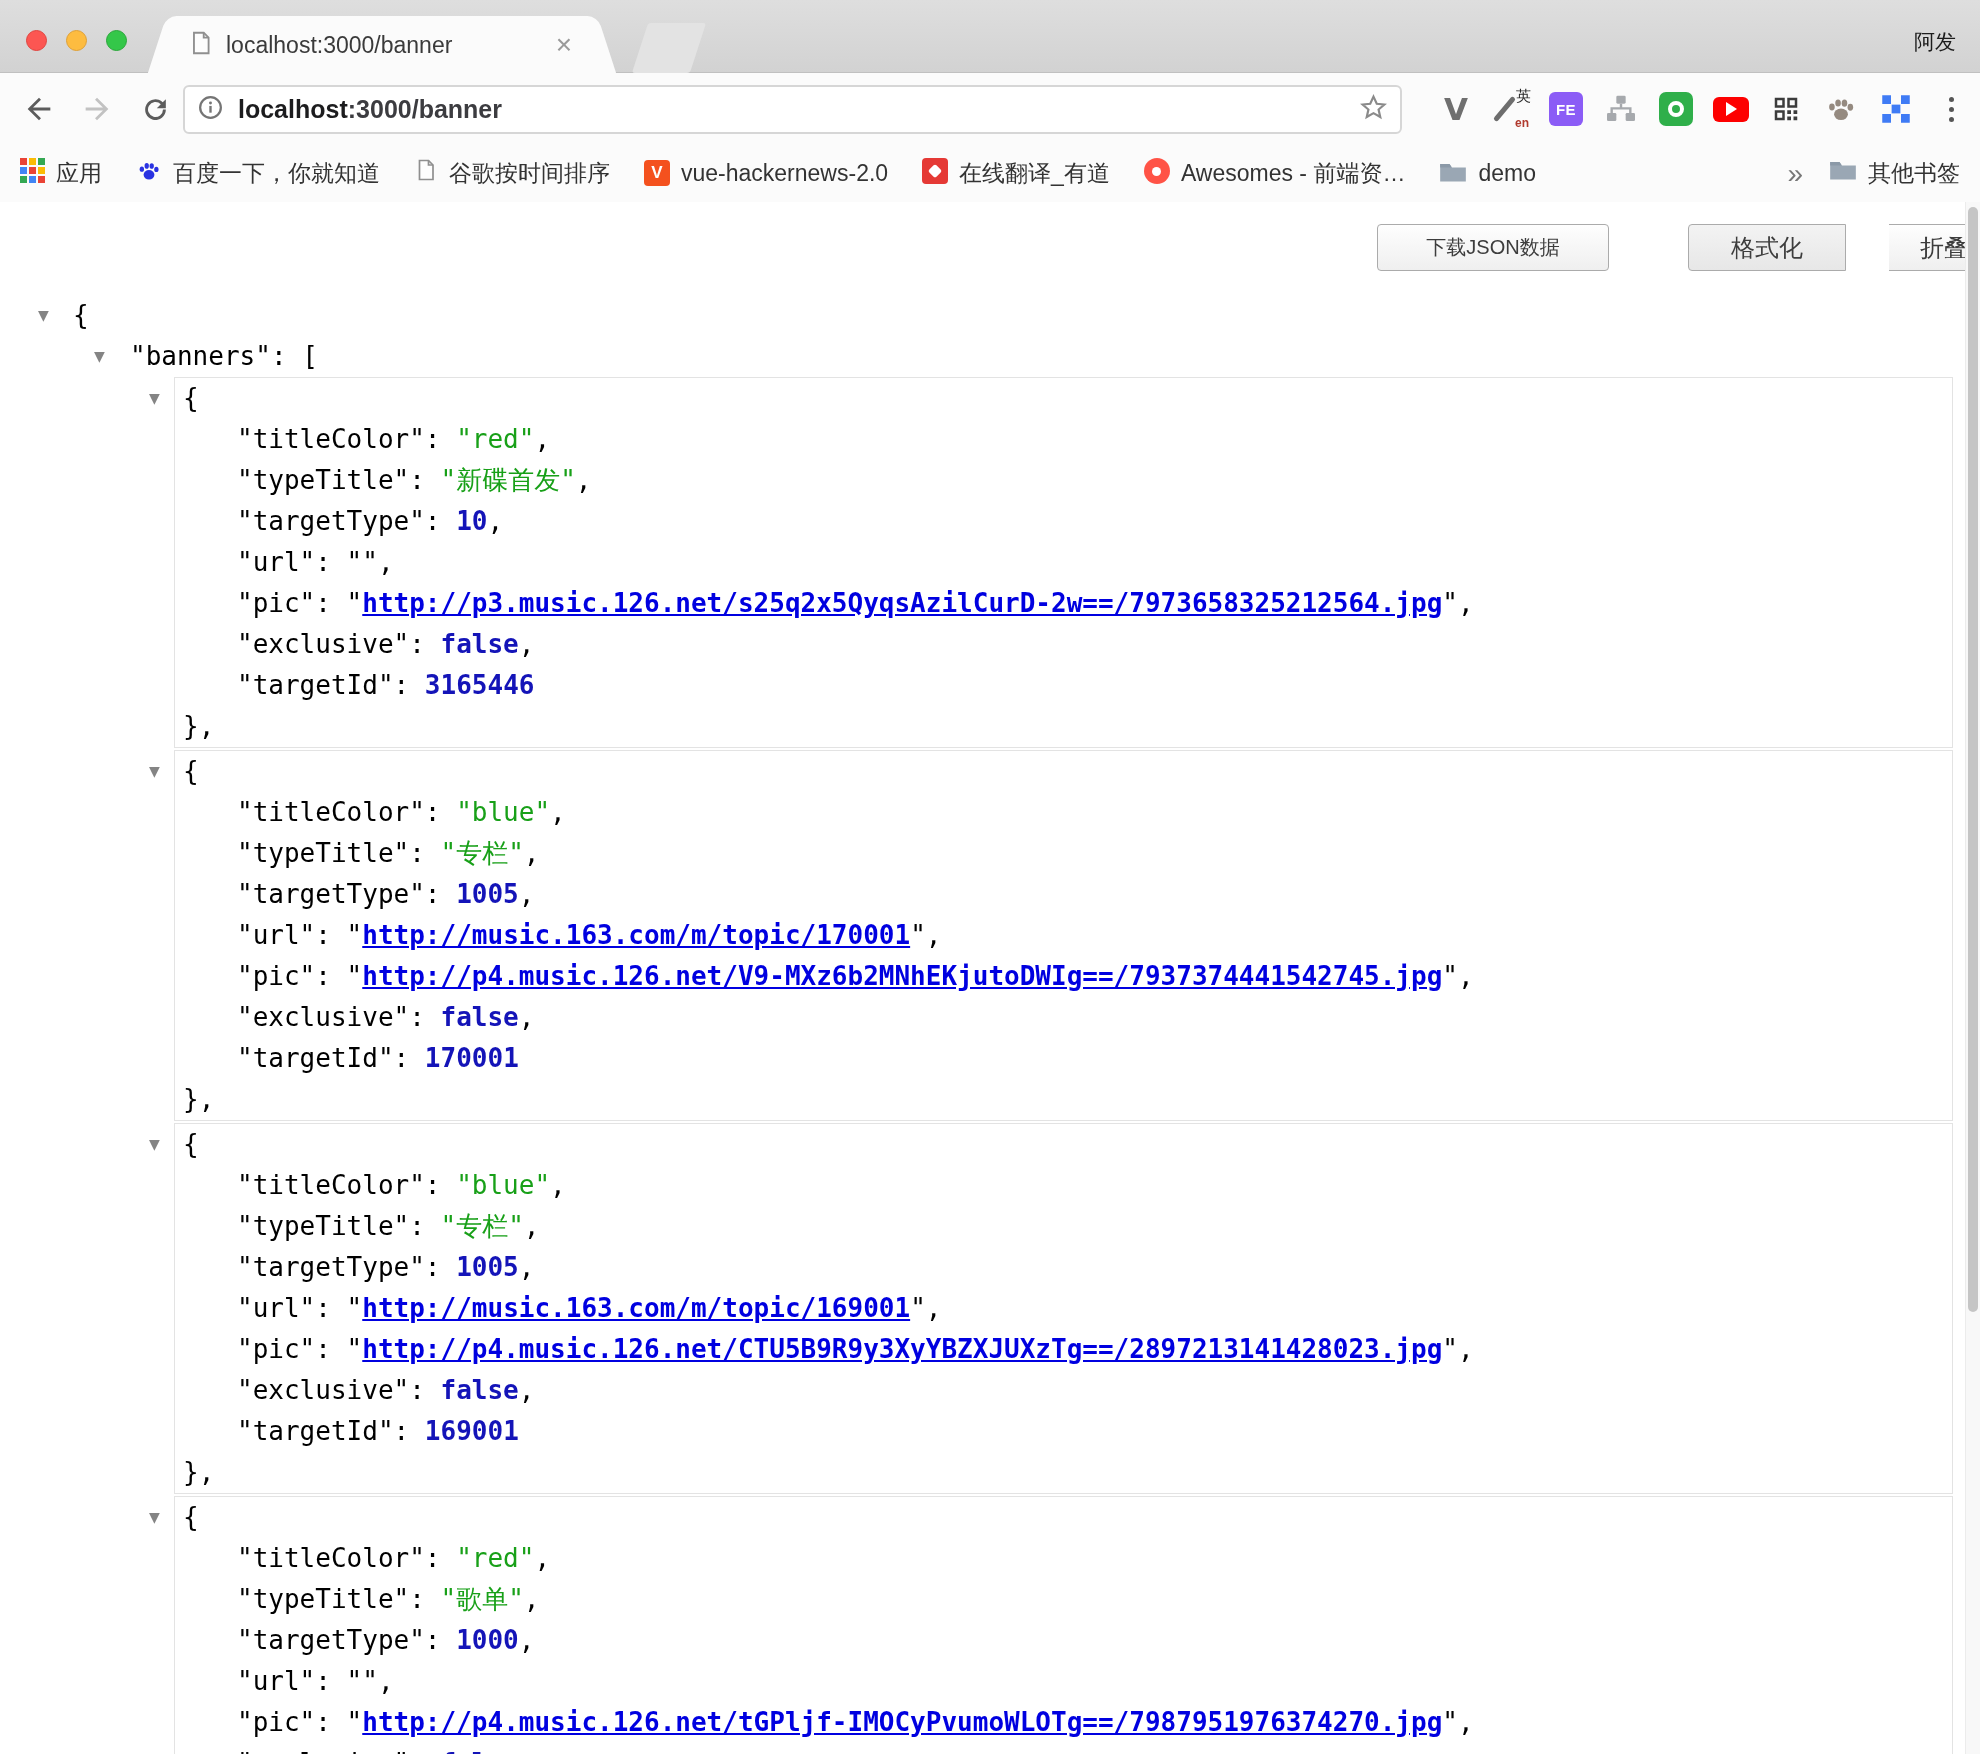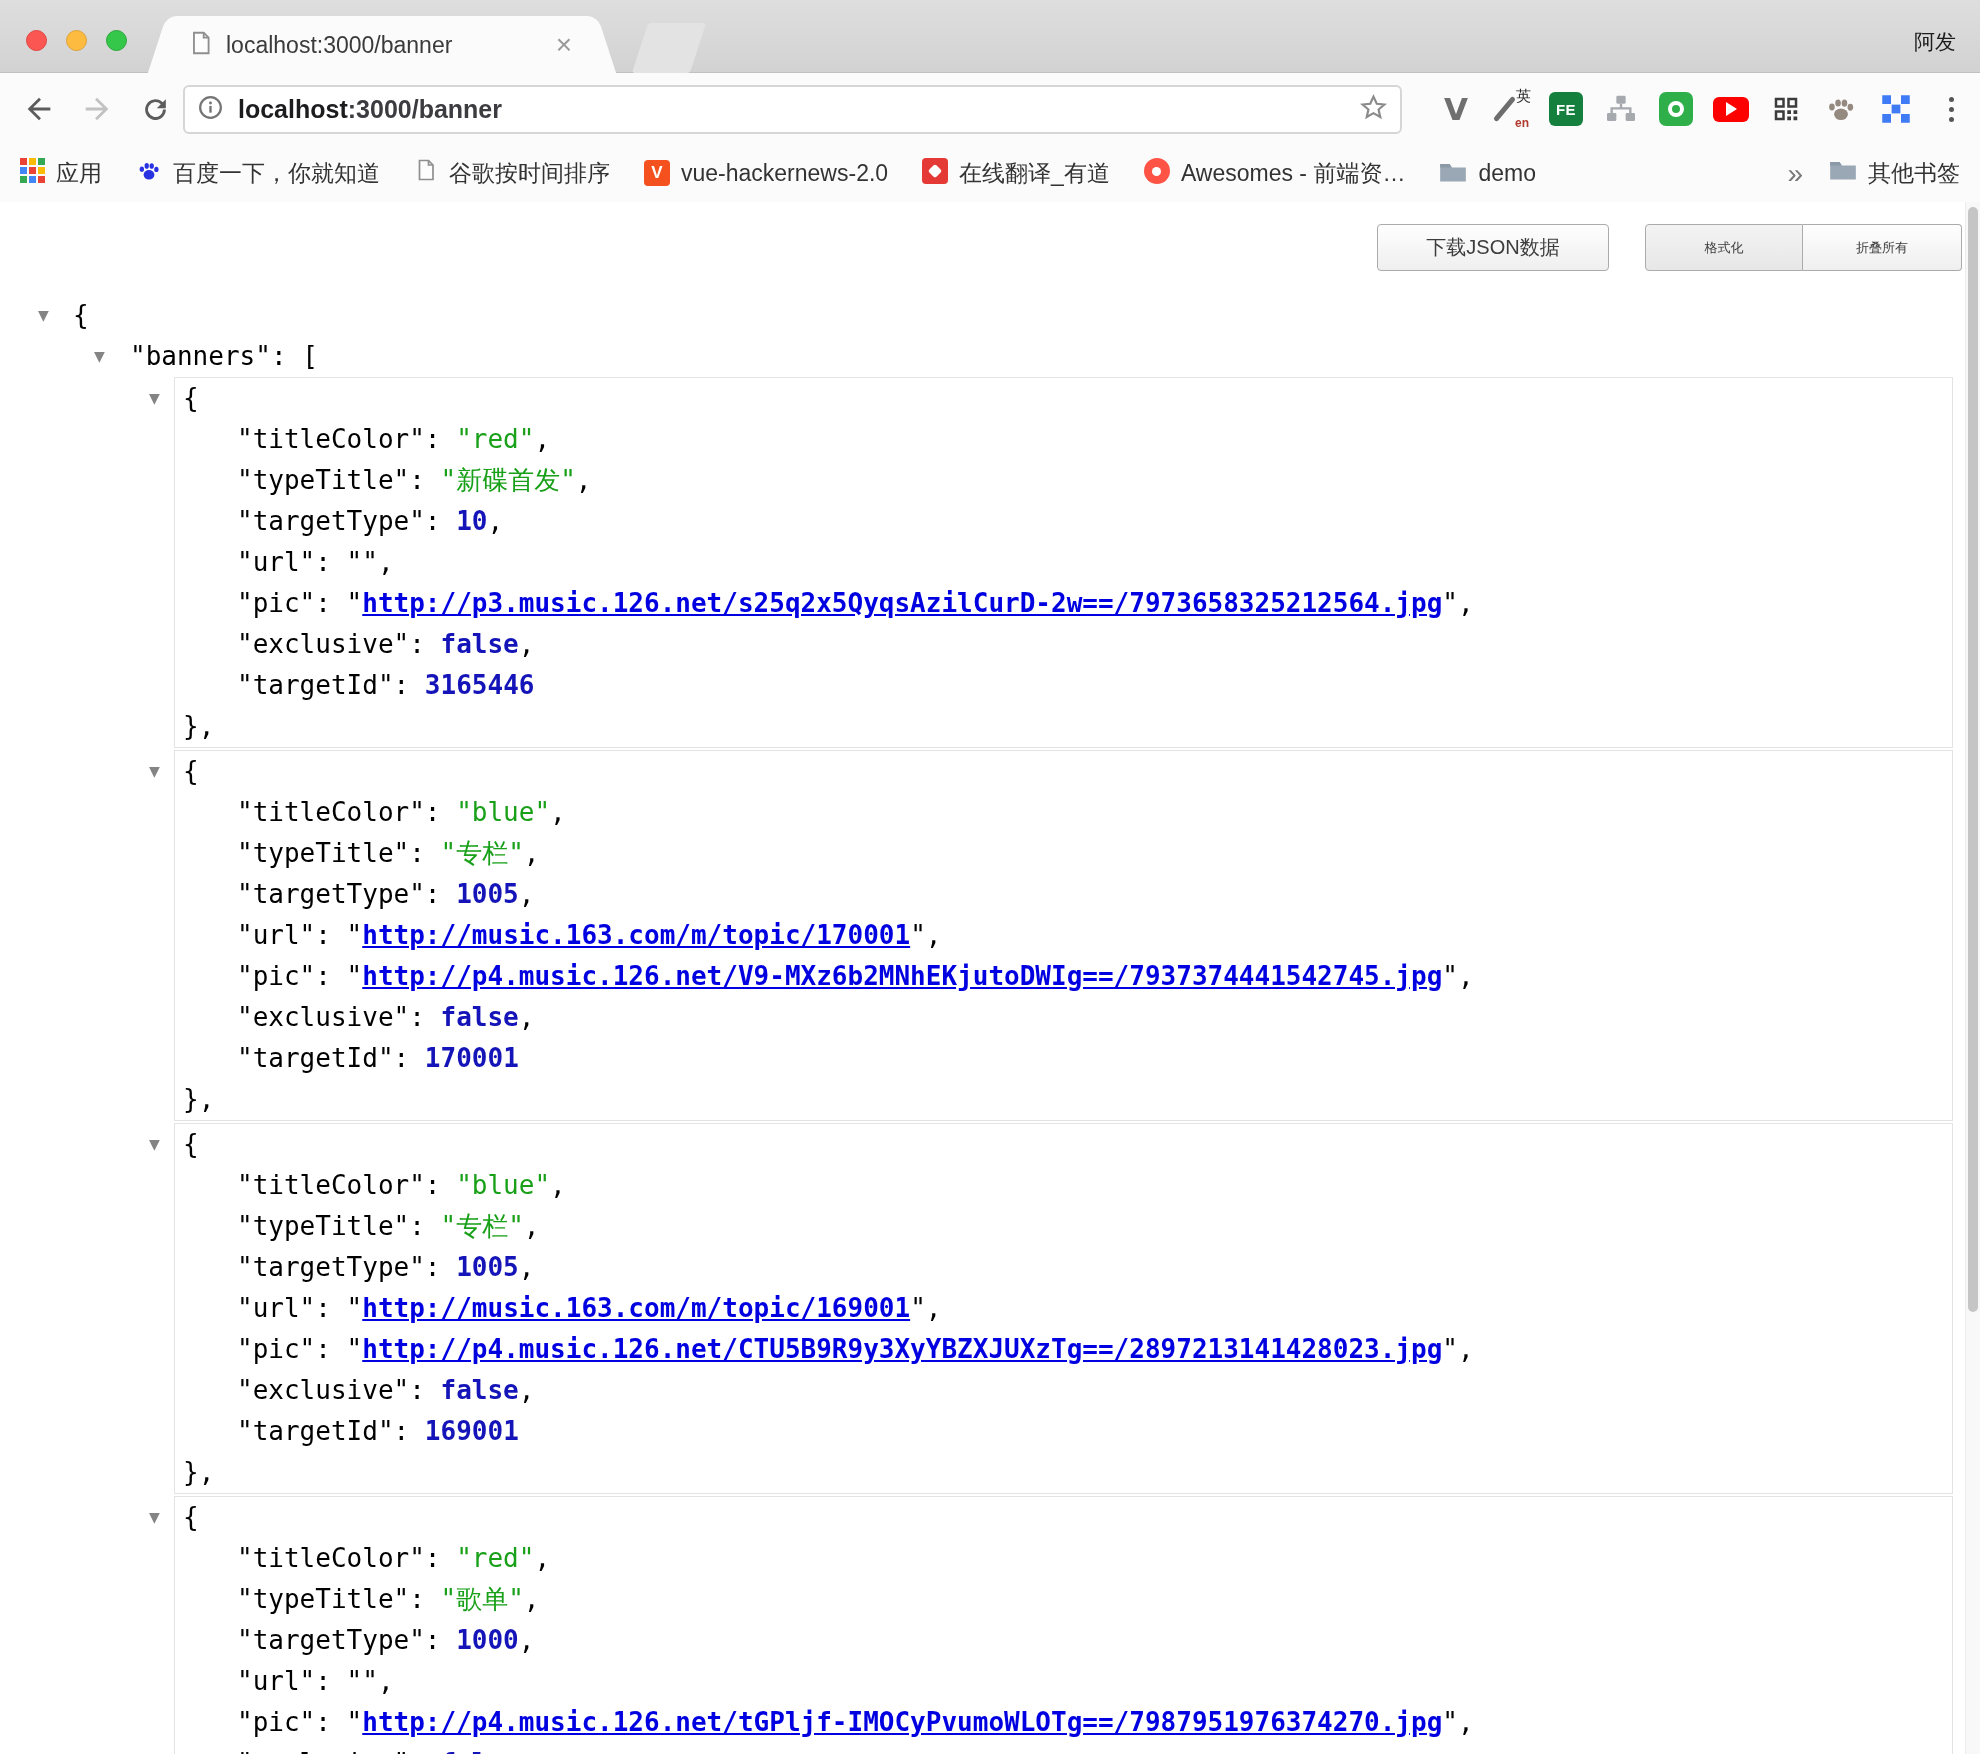--- a/index.html
+++ b/index.html
@@ -39,21 +39,21 @@
   .url-host { color:#1c1c1e; font-weight:bold;text-align:center; }
   .url-rest { color:#3c3c40; font-weight:bold; }
   .ext-row { position:absolute; right:8px; top:0; height:72px; display:flex; align-items:center; gap:13px; }
   .ext { width:42px; height:44px; display:flex; align-items:center; justify-content:center; cursor:pointer; position:relative; }
 
   .ic-vimium { font-size:31px; font-weight:bold; color:#6f6f6f; font-family:"DejaVu Sans", sans-serif; }
   .ic-youdao { width:36px; height:38px; position:relative; }
   .yd-pen { position:absolute; left:9px; top:4px; width:5px; height:30px; background:#6d6d6d; border-radius:3px; transform:rotate(40deg); }
   .yd-cn { position:absolute; right:-2px; top:-3px; font-size:15px; color:#2b2b2b; }
   .yd-en { position:absolute; right:0px; bottom:-2px; font-size:12px; color:#b03a2e; font-weight:bold; }
-  .ic-fe { width:34px; height:34px; background:#15803d; border-radius:6px; color:#fff; font-weight:bold;
+  .ic-fe { width:34px; height:34px; background:#8b5cf6; border-radius:6px; color:#fff; font-weight:bold;
     font-size:15px; display:flex; align-items:center; justify-content:center; letter-spacing:.5px; }
   .ic-green { width:34px; height:34px; background:#2faf4a; border-radius:7px; display:flex; align-items:center; justify-content:center; }
   .ic-green i { display:block; width:16px; height:16px; border:4px solid #fff; border-radius:50%; }
   .ic-yt { width:36px; height:25px; background:#fd0000; border-radius:6px; display:flex; align-items:center; justify-content:center; }
   .ic-yt i { display:block; width:0; height:0; border-left:11px solid #fff; border-top:7px solid transparent; border-bottom:7px solid transparent; }
   .menu-dots { display:flex; flex-direction:column; gap:5px; align-items:center; }
   .menu-dots i { width:5px; height:5px; border-radius:50%; background:#565656; }
 
   
   .bmbar { position:absolute; top:145px; left:0; width:100%; height:57px; background:#fbfbfb;
@@ -69,22 +69,22 @@
   .awesomes-ic { width:26px; height:26px; border-radius:50%; background:#ff5346; display:flex; align-items:center; justify-content:center; }
   .awesomes-ic i { display:block; width:9px; height:9px; background:#fff; border-radius:50%; }
 
   
   .content { position:absolute; top:202px; left:0; right:0; bottom:0; background:#fff; }
   .btn { position:absolute; top:22px; height:47px; border:1px solid #ababab; border-radius:4px;
     background:linear-gradient(#fefefe,#efefef); font-size:20px; color:#3d3d3d;
     display:flex; align-items:center; justify-content:center; cursor:pointer; }
   .btn-dl { left:1377px; width:232px; }
   .seg { position:absolute; left:1645px; top:22px; display:flex; }
-  .seg-btn { width:158px; height:47px; border:1px solid #ababab; font-size:13px; color:#3d3d3d;
-    display:flex; align-items:center; justify-content:center; cursor:pointer; }
+  .seg-btn { width:158px; height:47px; border:1px solid #ababab; font-size:24px; color:#3d3d3d;
+    display:flex; align-items:center; justify-content:center; cursor:pointer;margin-left:43px; }
   .seg-btn.first { border-radius:4px 0 0 4px; background:linear-gradient(#f3f3f3,#e7e7e7); }
   .seg-btn.second { border-left:none; border-radius:0 4px 4px 0; background:linear-gradient(#fefefe,#efefef); width:159px; }
 
   
   .json-tree { margin-top:93px; font-family:"DejaVu Sans Mono", monospace; font-size:26px; color:#000; }
   .j-line { height:41px; line-height:41px; position:relative; white-space:pre; }
   .d0 { padding-left:73px; }
   .d1 { padding-left:130px; }
   .tri { position:absolute; top:0; font-size:14px; color:#848484; line-height:41px;
     font-family:"DejaVu Sans", sans-serif; cursor:pointer; }

